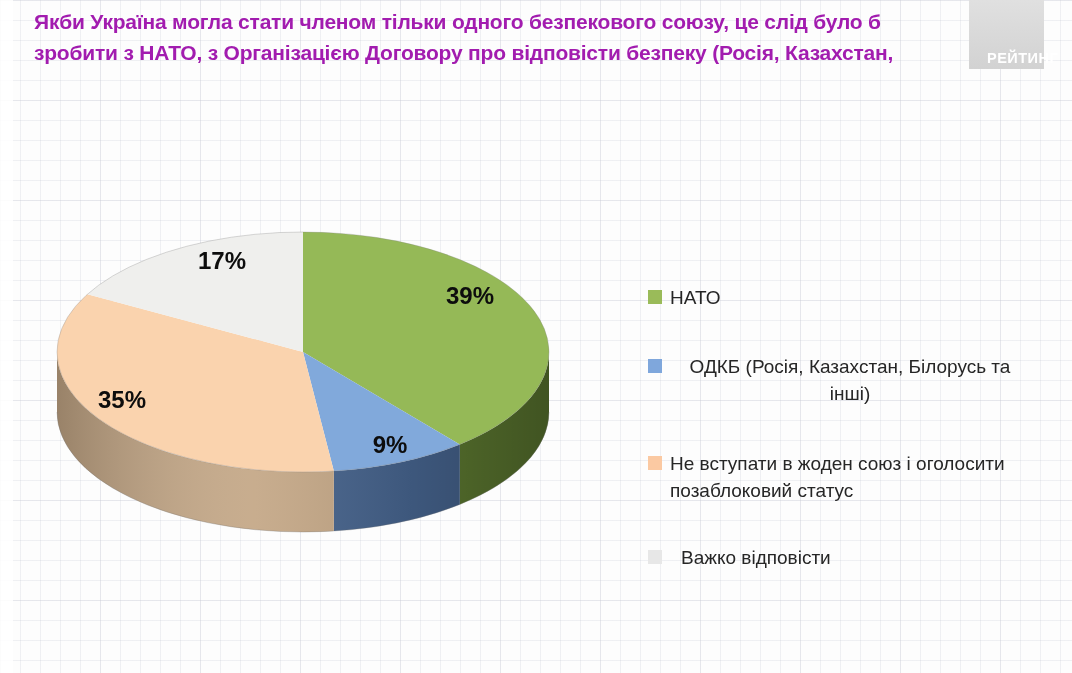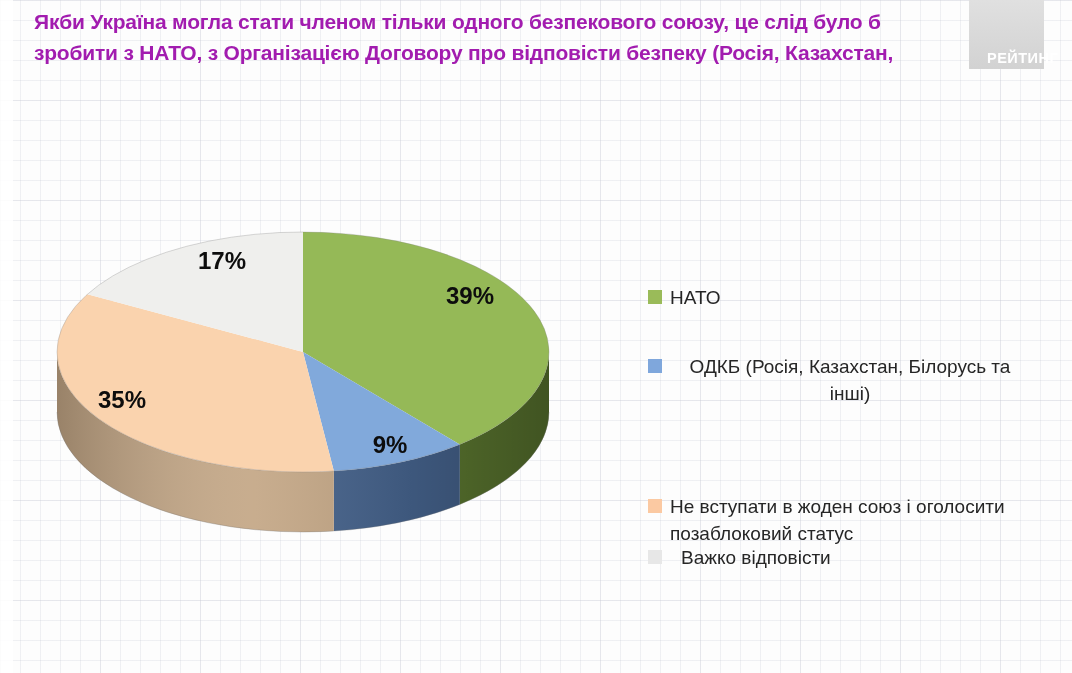--- a/index.html
+++ b/index.html
@@ -40,21 +40,21 @@
   }
   .legend{position:absolute;left:0;top:0;width:1072px;height:673px;pointer-events:none;}
   .legend-item{
     position:absolute;left:648px;display:flex;align-items:flex-start;
     font-size:19px;color:#262626;line-height:27px;
   }
   .legend-item .swatch{
     flex:0 0 auto;width:14px;height:14px;margin:6px 8px 0 0;
   }
   .legend-item .legend-label{max-width:360px;}
-  .li-0{top:248px;margin-top:36px;} .li-1{top:353px;text-align:center;} .li-2{top:450px;margin-top:43px;} .li-3{top:544px;gap:11px;}
+  .li-0{top:248px;margin-top:36px;} .li-1{top:353px;text-align:center;} .li-2{top:450px;} .li-3{top:544px;gap:11px;}
 </style>
 </head>
 <body>
 
 <div class="left-strip"></div>
 
 <div class="title">
   <div>Якби Україна могла стати членом тільки одного безпекового союзу, це слід було б</div>
   <div>зробити з НАТО, з Організацією Договору про відповісти безпеку (Росія, Казахстан,</div>
 </div>

